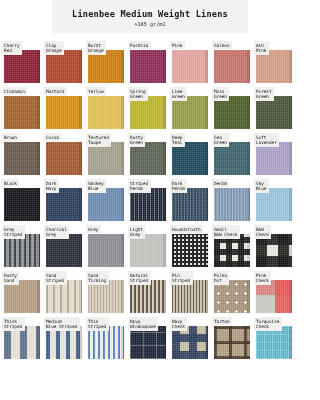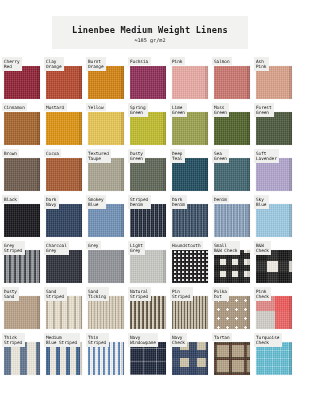--- a/index.html
+++ b/index.html
@@ -5,21 +5,21 @@
   html,body{margin:0;padding:0;}
   body{
     width:300px;height:400px;background:#ffffff;
     font-family:"DejaVu Sans Mono", monospace;
     overflow:hidden;
   }
   .sheet{width:300px;height:400px;position:relative;background:#fff;}
 
   
   .header{
-    margin:16px auto;width:196px;padding:9px 0 6px 0;
+    margin:0 auto;width:196px;padding:9px 0 6px 0;
     background:#f2f2f0;text-align:center;
   }
   .header .title{
     font-size:8.6px;letter-spacing:.2px;color:#1a1a1a;font-weight:bold;
     font-family:"DejaVu Sans Mono", monospace;white-space:nowrap;
   }
   .header .sub{
     font-size:5.2px;color:#2a2a2a;margin-top:2px;
     font-family:"DejaVu Sans Mono", monospace;
   }

